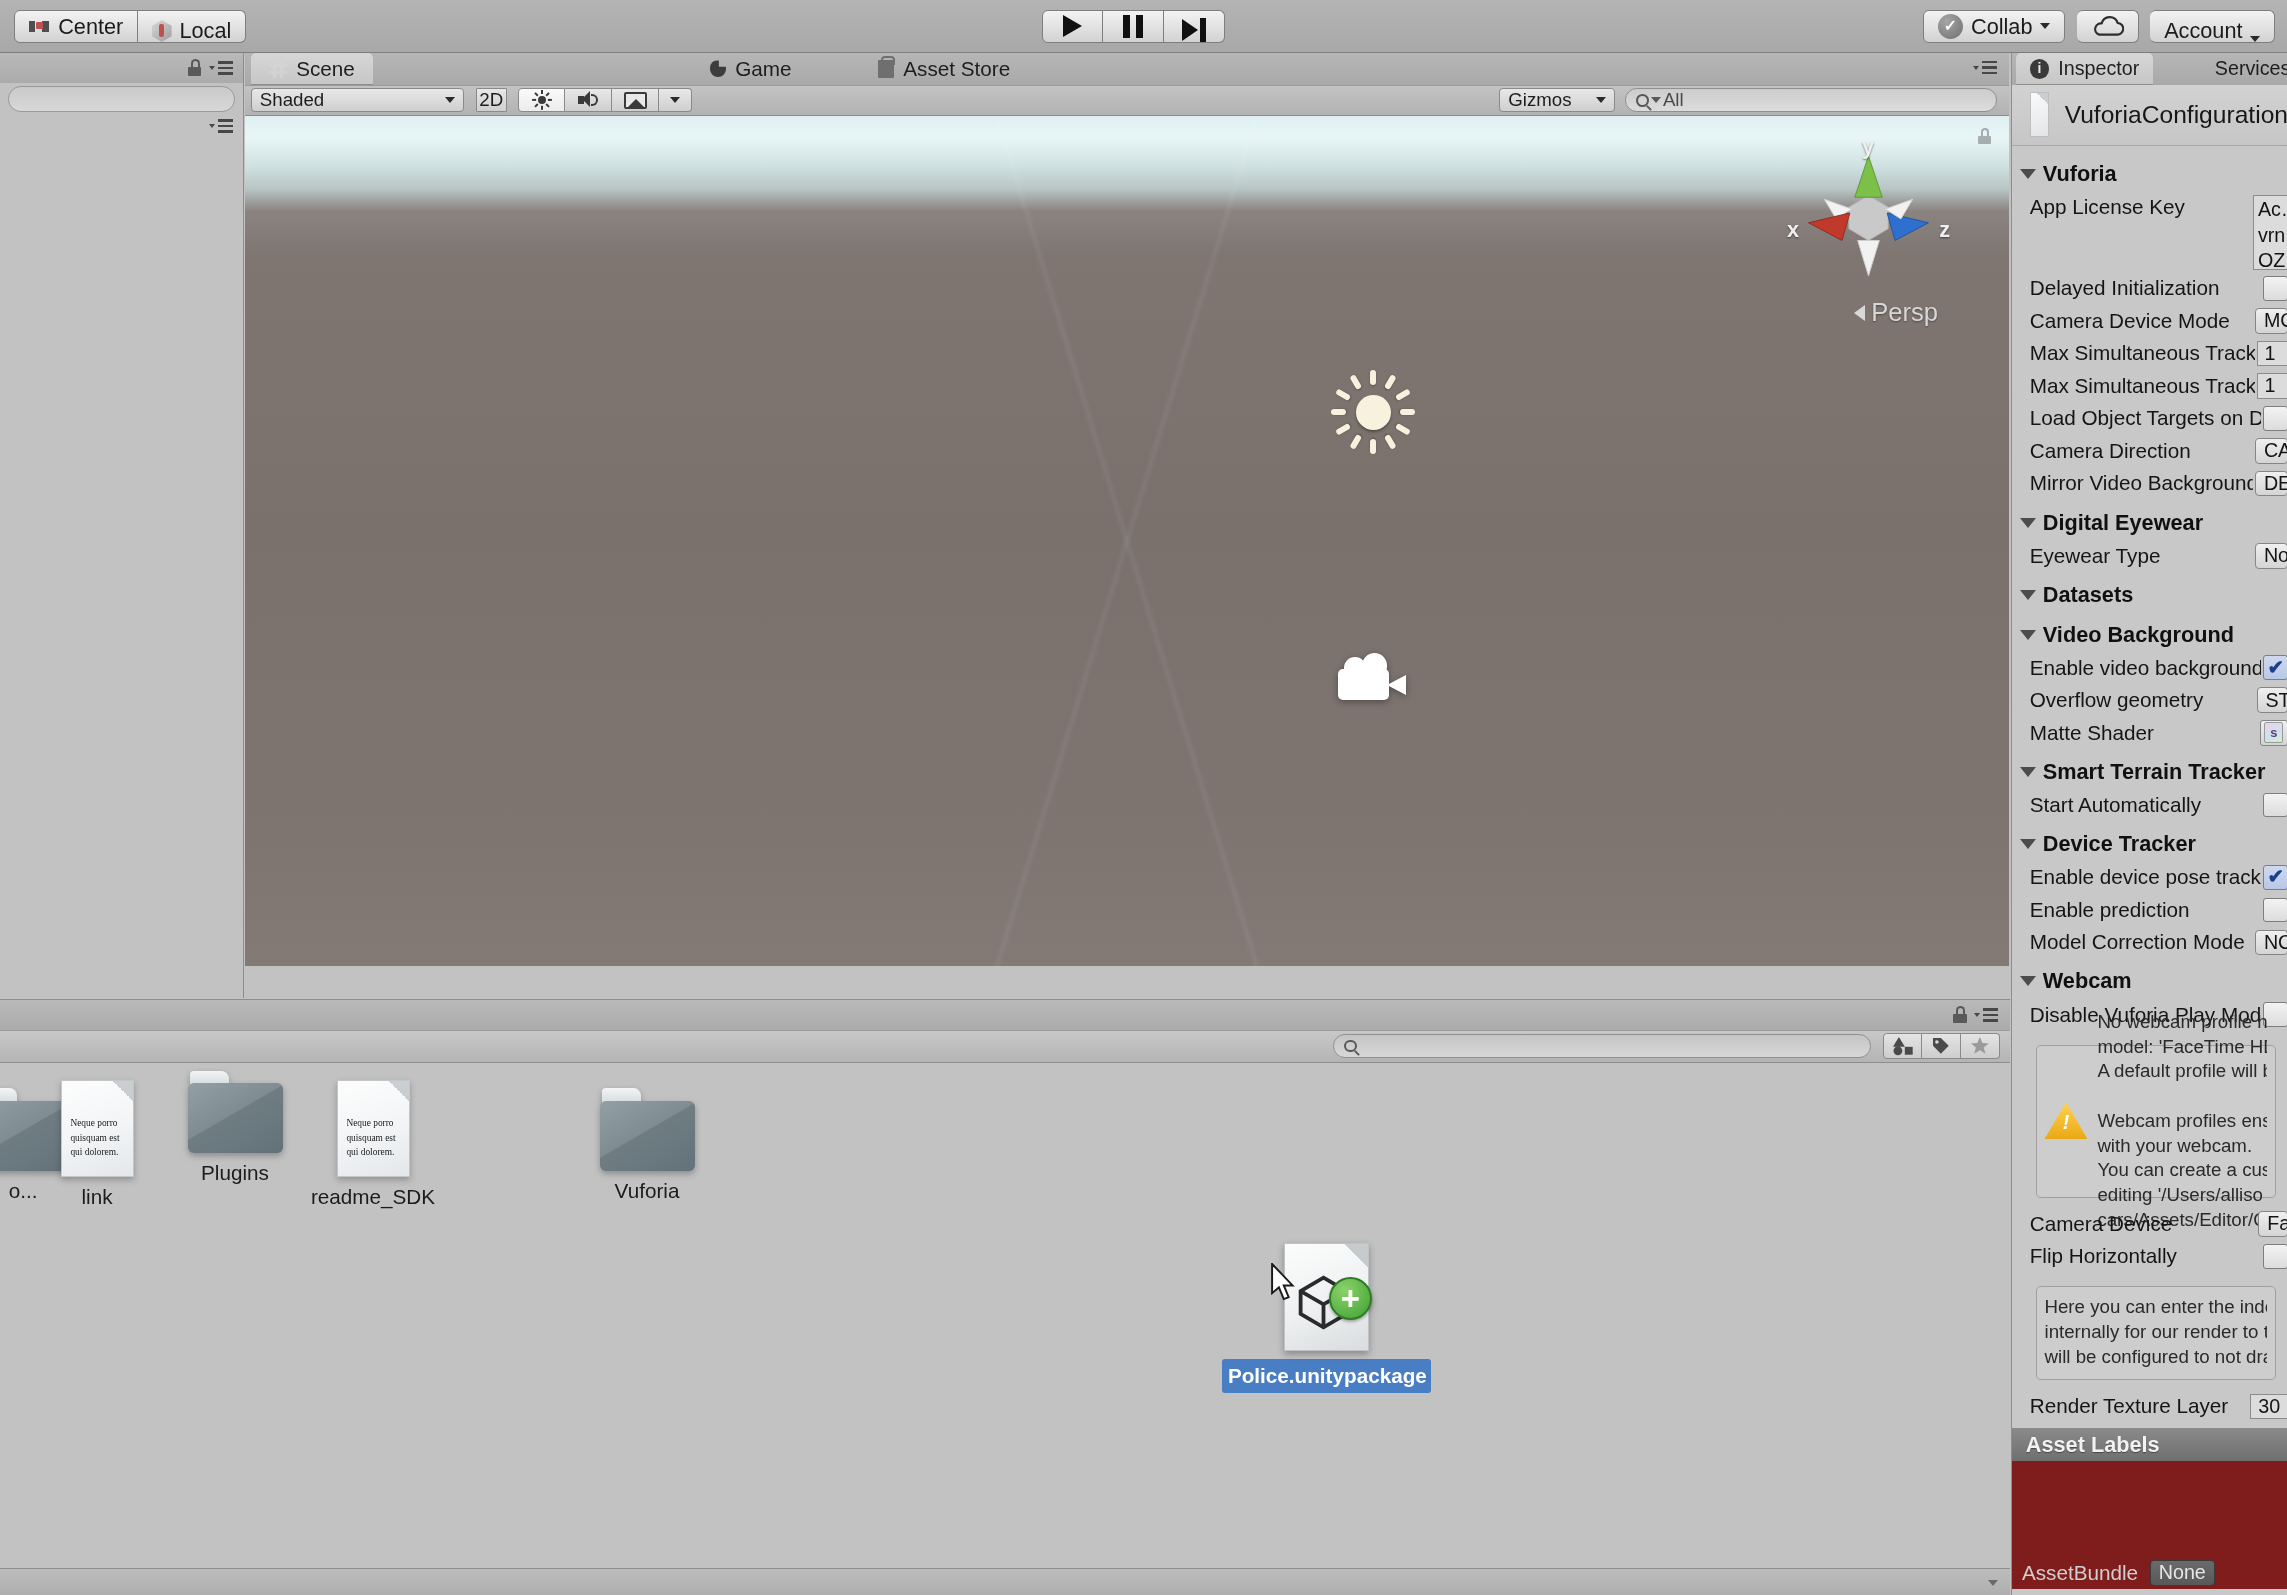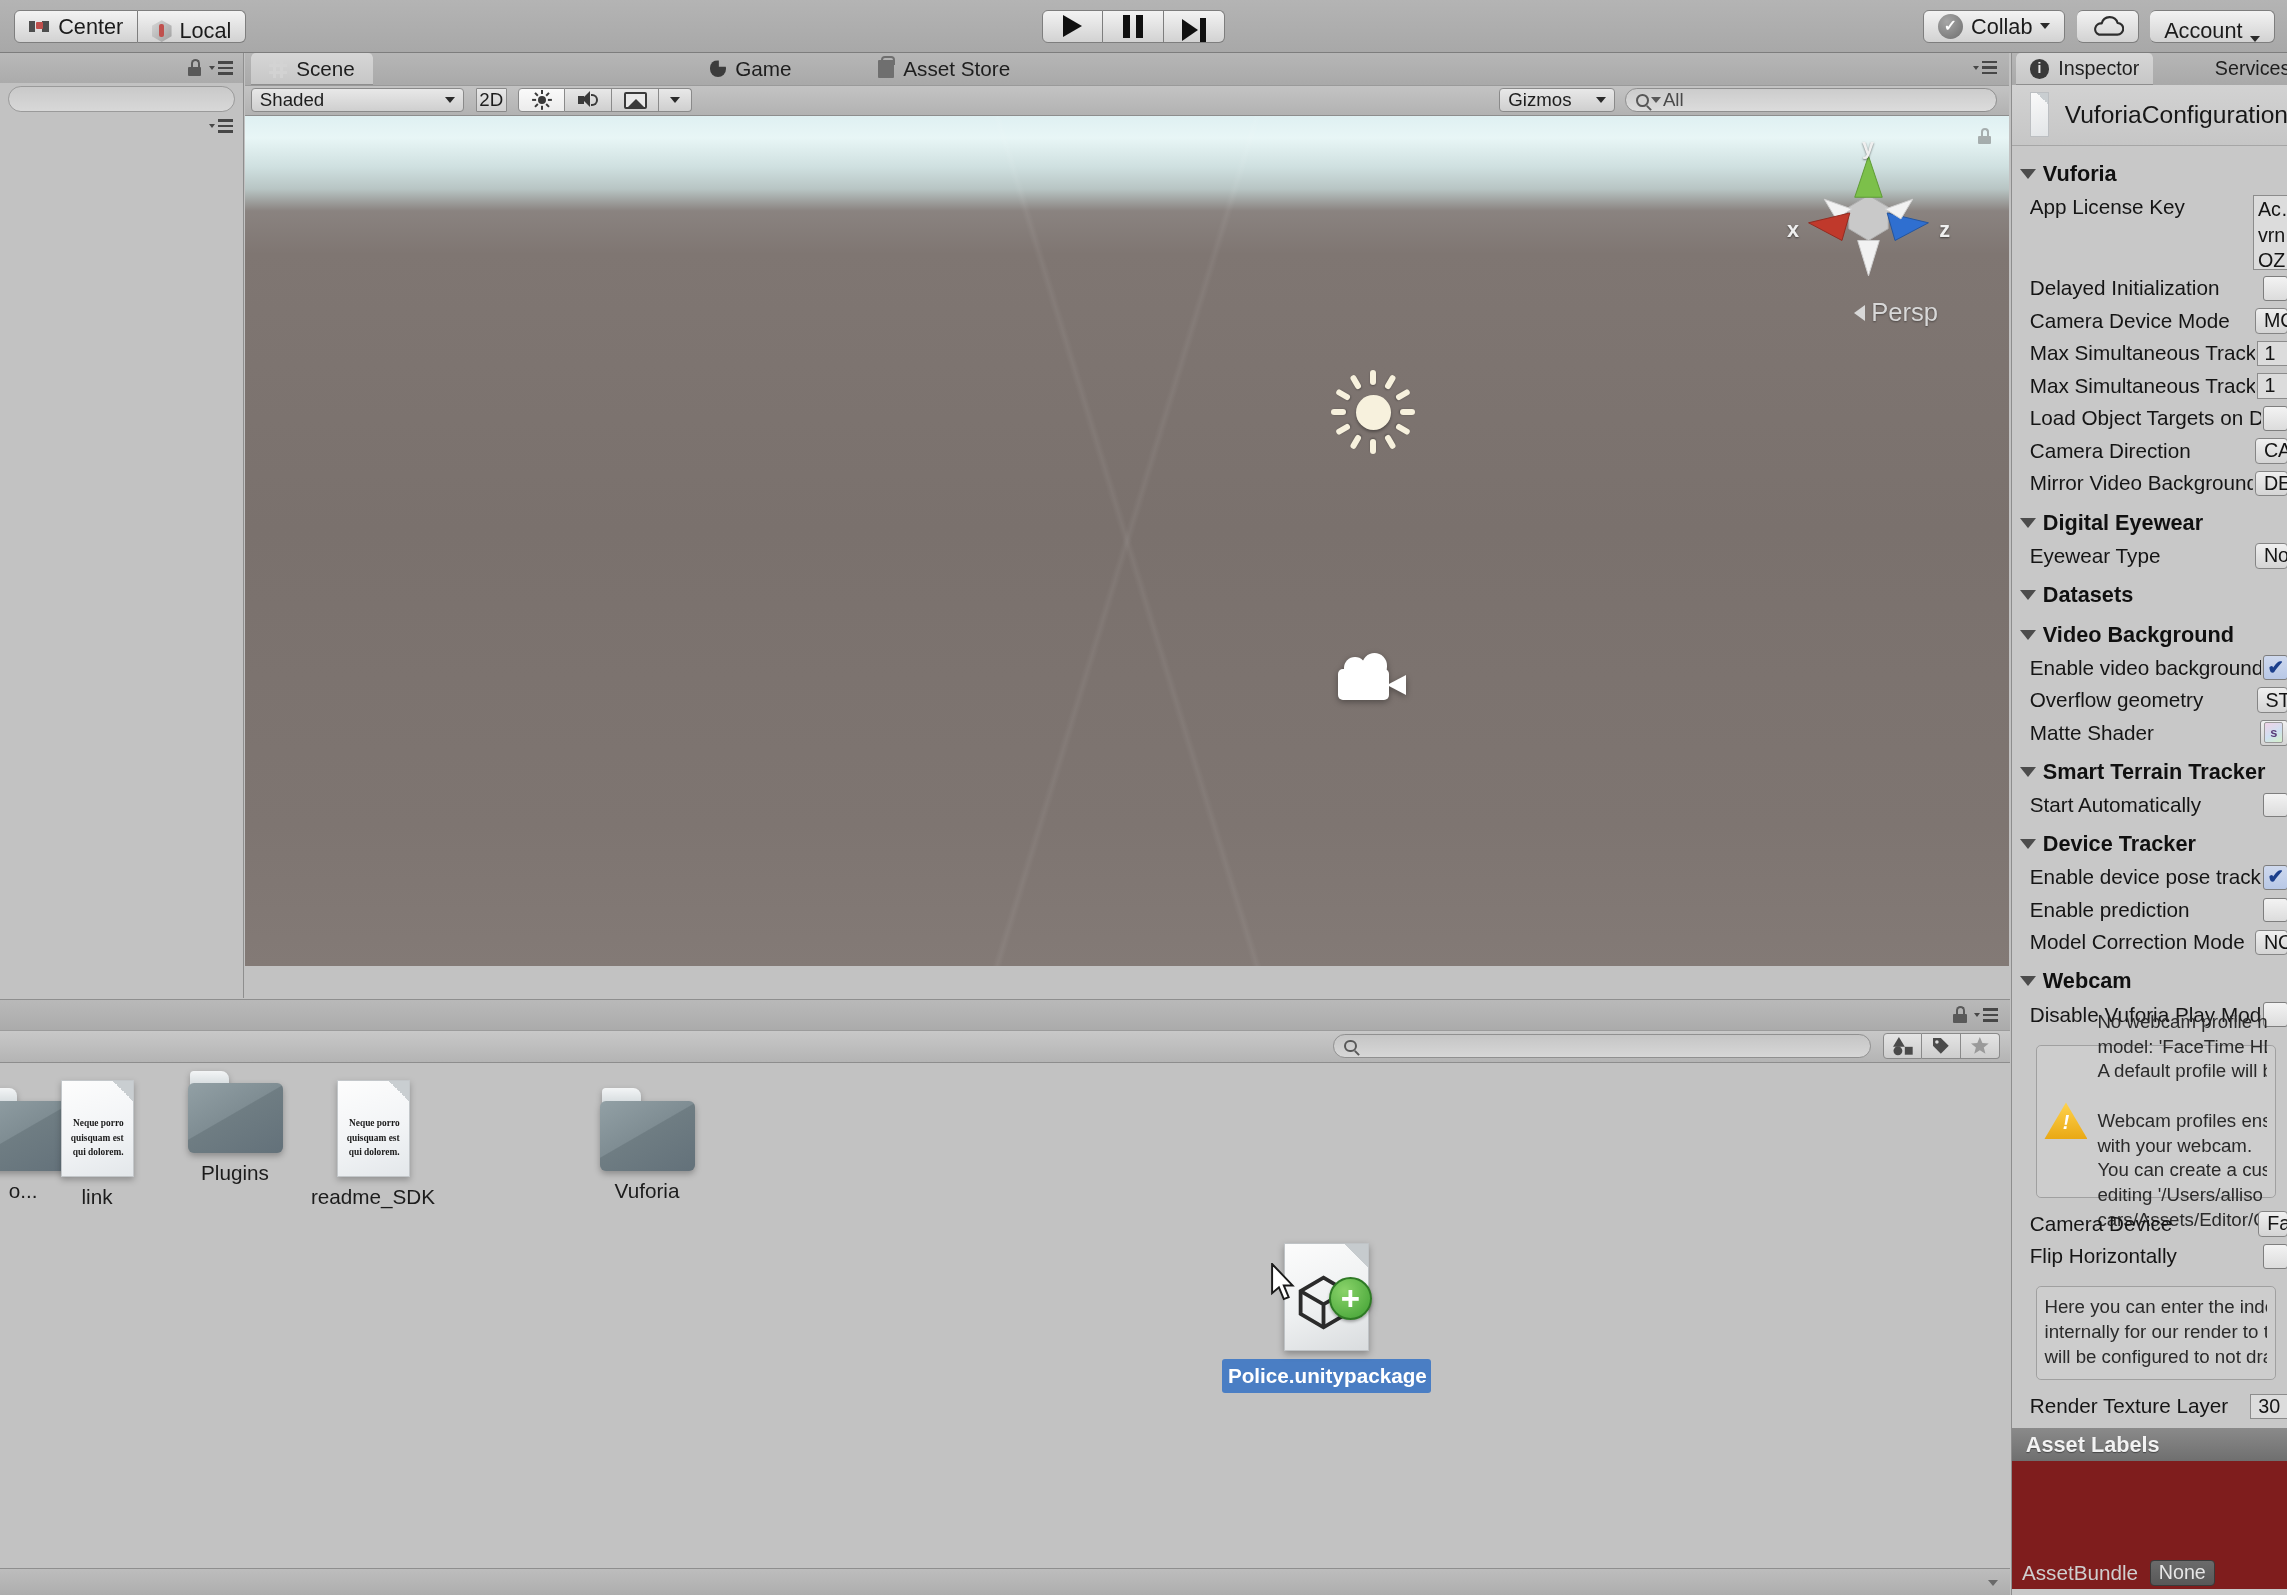--- a/index.html
+++ b/index.html
@@ -239,21 +239,21 @@
   .folder-ico .tabf { position:absolute; left:2px; top:0; width:39px; height:17.7px;
                       background: linear-gradient(#f3f5f6,#cfd6d9); border-radius: 3.9px 7.9px 0 0; }
   .folder-ico .main { position:absolute; left:0; top:12.8px; width:95px; height:70px; border-radius: 5.9px;
                       background: linear-gradient(150deg, #92a0a5 0%, #7f8d93 45%, #6f7d83 46%, #63717a 100%); }
   .doc-ico { width: 73px; height: 97px; margin: 0 auto; position: relative;
              background: linear-gradient(160deg,#fdfdfd 0%, #f2f4f6 55%, #e3e7ea 100%);
              border:1px solid #c3c7ca; filter: drop-shadow(0 3px 3px rgba(0,0,0,.25)); }
   .doc-ico .fold { position:absolute; right:0; top:0; width:19.7px; height:19.7px;
                    background: linear-gradient(225deg,#c9ced1 0 50%, transparent 50%); }
   .doc-ico .lines { position:absolute; left:8.9px; top:35px; right:8.9px; font-size:9.4px; line-height:1.55;
-                    color:#1a1a1a; font-weight:700; font-family:"Liberation Serif", serif; text-align:right; }
+                    color:#1a1a1a; font-weight:400; font-family:"Liberation Serif", serif; text-align:left; }
 
   
   #drag-asset { position: absolute; left: 1218px; top: 1243px; width: 217px; text-align: center; }
   #pkg-ico { width: 85px; height: 108px; margin: 0 auto; position: relative;
              background: linear-gradient(160deg,#fcfcfc 0%,#eef0f1 55%,#d9dcde 100%);
              border:1px solid #bfc3c6; filter: drop-shadow(0 3px 3.9px rgba(0,0,0,.3)); }
   #pkg-ico .fold { position:absolute; right:0; top:0; width:23.6px;height:23.6px;
                    background: linear-gradient(225deg,#c6cbce 0 50%, transparent 50%); }
   #pkg-ico .unity { position:absolute; left:7.9px; top:27.6px; width:61px; height:61px; }
   #pkg-plus { position:absolute; right:-3.9px; top:33px; width:43px; height:43px; border-radius:50%;

